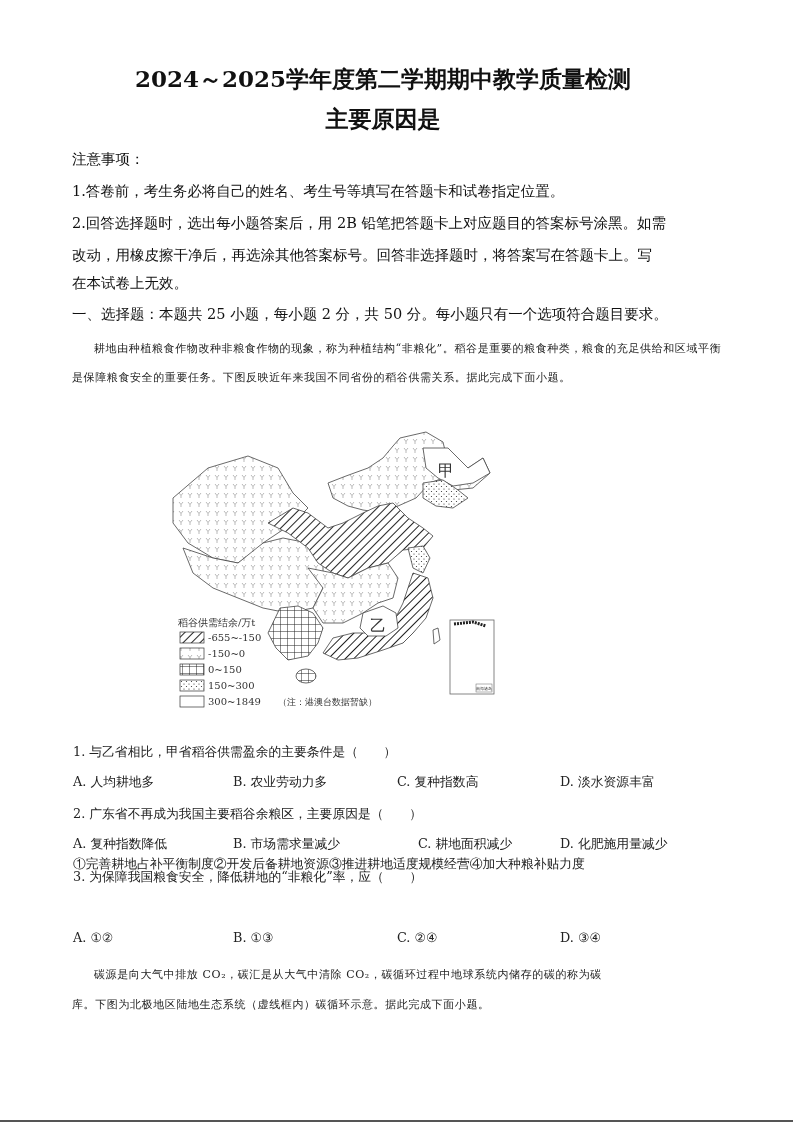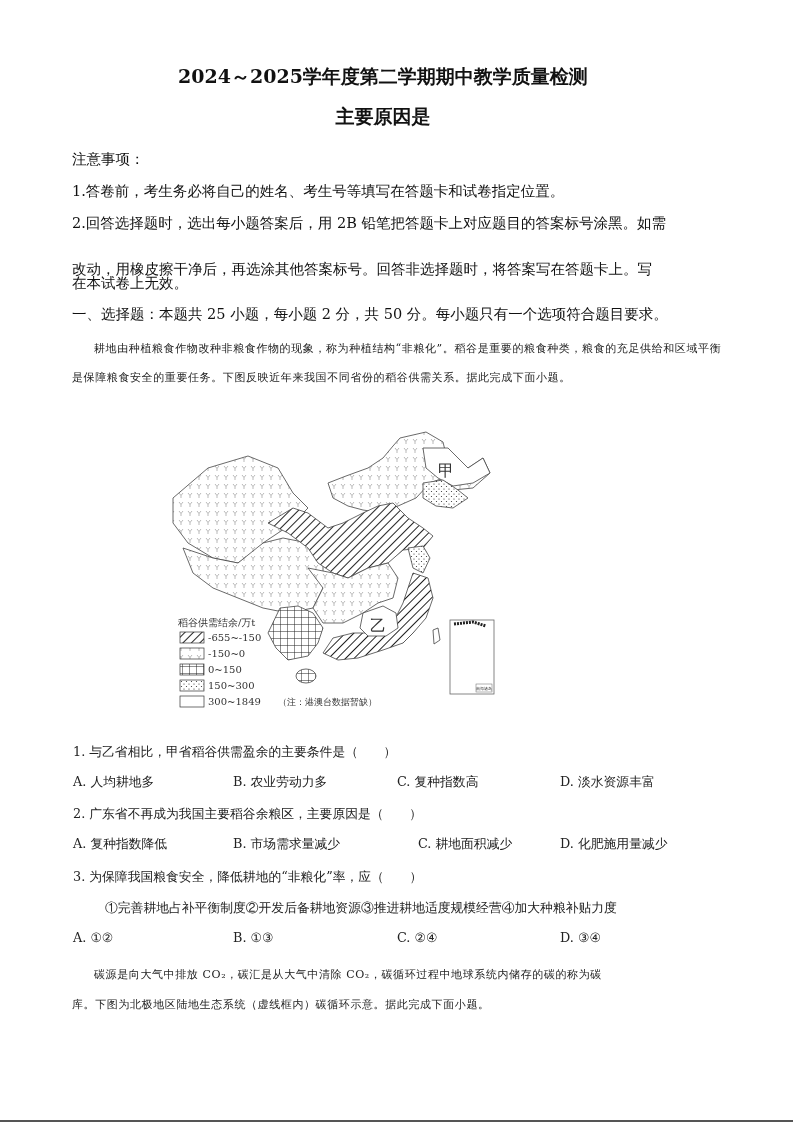--- a/index.html
+++ b/index.html
@@ -1,39 +1,39 @@
 <!DOCTYPE html>
 <html><head>
 <meta charset="utf-8">
 <style>
   html, body { margin:0; padding:0; background:#ffffff; }
   body { width:793px; height:1122px; position:relative; overflow:hidden;
          font-family:"DejaVu Serif","Liberation Serif",serif; color:#111; }
-  .title { position:absolute; left:0; width:766px; text-align:center; font-weight:bold; font-size:19px; }
+  .title { position:absolute; left:0; width:766px; text-align:center; font-weight:bold; font-size:23px; }
   .t1 { top:64px; }
   .t2 { top:104px; }
   .line { position:absolute; left:72px; width:660px; font-size:14.5px; white-space:nowrap; }
   .bold { font-weight:normal; }
   .para { position:absolute; left:72px; width:650px; font-size:11px; line-height:29px; color:#222; letter-spacing:0.6px; }
   .indent { text-indent:2em; }
   .q { position:absolute; left:73px; font-size:12.8px; color:#222; white-space:nowrap; }
   .opt { position:absolute; font-size:12.8px; color:#222; white-space:nowrap;text-align:center; }
   .map { position:absolute; left:168px; top:428px; width:330px; height:290px; }
   .bottom-rule { position:absolute; left:0; top:1120px; width:793px; height:2px; background:#555; }
 </style>
 </head>
 <body>
 
 <div class="title t1">2024～2025学年度第二学期期中教学质量检测</div>
 <div class="title t2">主要原因是</div>
 
 <div class="line bold" style="top:150px;">注意事项：</div>
 <div class="line bold" style="top:182px;">1.答卷前，考生务必将自己的姓名、考生号等填写在答题卡和试卷指定位置。</div>
 <div class="line bold" style="top:214px;">2.回答选择题时，选出每小题答案后，用 2B 铅笔把答题卡上对应题目的答案标号涂黑。如需</div>
-<div class="line bold" style="top:260px;">改动，用橡皮擦干净后，再选涂其他答案标号。回答非选择题时，将答案写在答题卡上。写</div>
+<div class="line bold" style="top:246px;">改动，用橡皮擦干净后，再选涂其他答案标号。回答非选择题时，将答案写在答题卡上。写</div>
 <div class="line bold" style="top:274px;">在本试卷上无效。</div>
 <div class="line bold" style="top:305px;">一、选择题：本题共 25 小题，每小题 2 分，共 50 分。每小题只有一个选项符合题目要求。</div>
 
 <div class="para indent" style="top:334px;">耕地由种植粮食作物改种非粮食作物的现象，称为种植结构“非粮化”。稻谷是重要的粮食种类，粮食的充足供给和区域平衡是保障粮食安全的重要任务。下图反映近年来我国不同省份的稻谷供需关系。据此完成下面小题。</div>
 
 <svg class="map" viewBox="0 0 330 290">
   <defs>
     <pattern id="p-hatch" width="6" height="6" patternUnits="userSpaceOnUse" patternTransform="rotate(45)">
       <rect width="6" height="6" fill="#fff"></rect>
       <line x1="0" y1="0" x2="0" y2="6" stroke="#222" stroke-width="2"></line>
@@ -111,21 +111,21 @@
 <div class="opt" style="top:774px; left:397px;">C. 复种指数高</div>
 <div class="opt" style="top:774px; left:560px;">D. 淡水资源丰富</div>
 
 <div class="q" style="top:806px;">2. 广东省不再成为我国主要稻谷余粮区，主要原因是（　　）</div>
 <div class="opt" style="top:836px; left:73px;">A. 复种指数降低</div>
 <div class="opt" style="top:836px; left:233px;">B. 市场需求量减少</div>
 <div class="opt" style="top:836px; left:418px;">C. 耕地面积减少</div>
 <div class="opt" style="top:836px; left:560px;">D. 化肥施用量减少</div>
 
 <div class="q" style="top:869px;">3. 为保障我国粮食安全，降低耕地的“非粮化”率，应（　　）</div>
-<div class="q" style="top:900px;margin-left:32px;">①完善耕地占补平衡制度②开发后备耕地资源③推进耕地适度规模经营④加大种粮补贴力度</div>
+<div class="q" style="top:856px;">①完善耕地占补平衡制度②开发后备耕地资源③推进耕地适度规模经营④加大种粮补贴力度</div>
 <div class="opt" style="top:930px; left:73px;">A. ①②</div>
 <div class="opt" style="top:930px; left:233px;">B. ①③</div>
 <div class="opt" style="top:930px; left:397px;">C. ②④</div>
 <div class="opt" style="top:930px; left:560px;">D. ③④</div>
 
 <div class="para" style="top:960px; text-indent:2em; white-space:nowrap;">碳源是向大气中排放 CO₂，碳汇是从大气中清除 CO₂，碳循环过程中地球系统内储存的碳的称为碳</div>
 <div class="para" style="top:990px; white-space:nowrap;">库。下图为北极地区陆地生态系统（虚线框内）碳循环示意。据此完成下面小题。</div>
 
 <div class="bottom-rule"></div>
 

